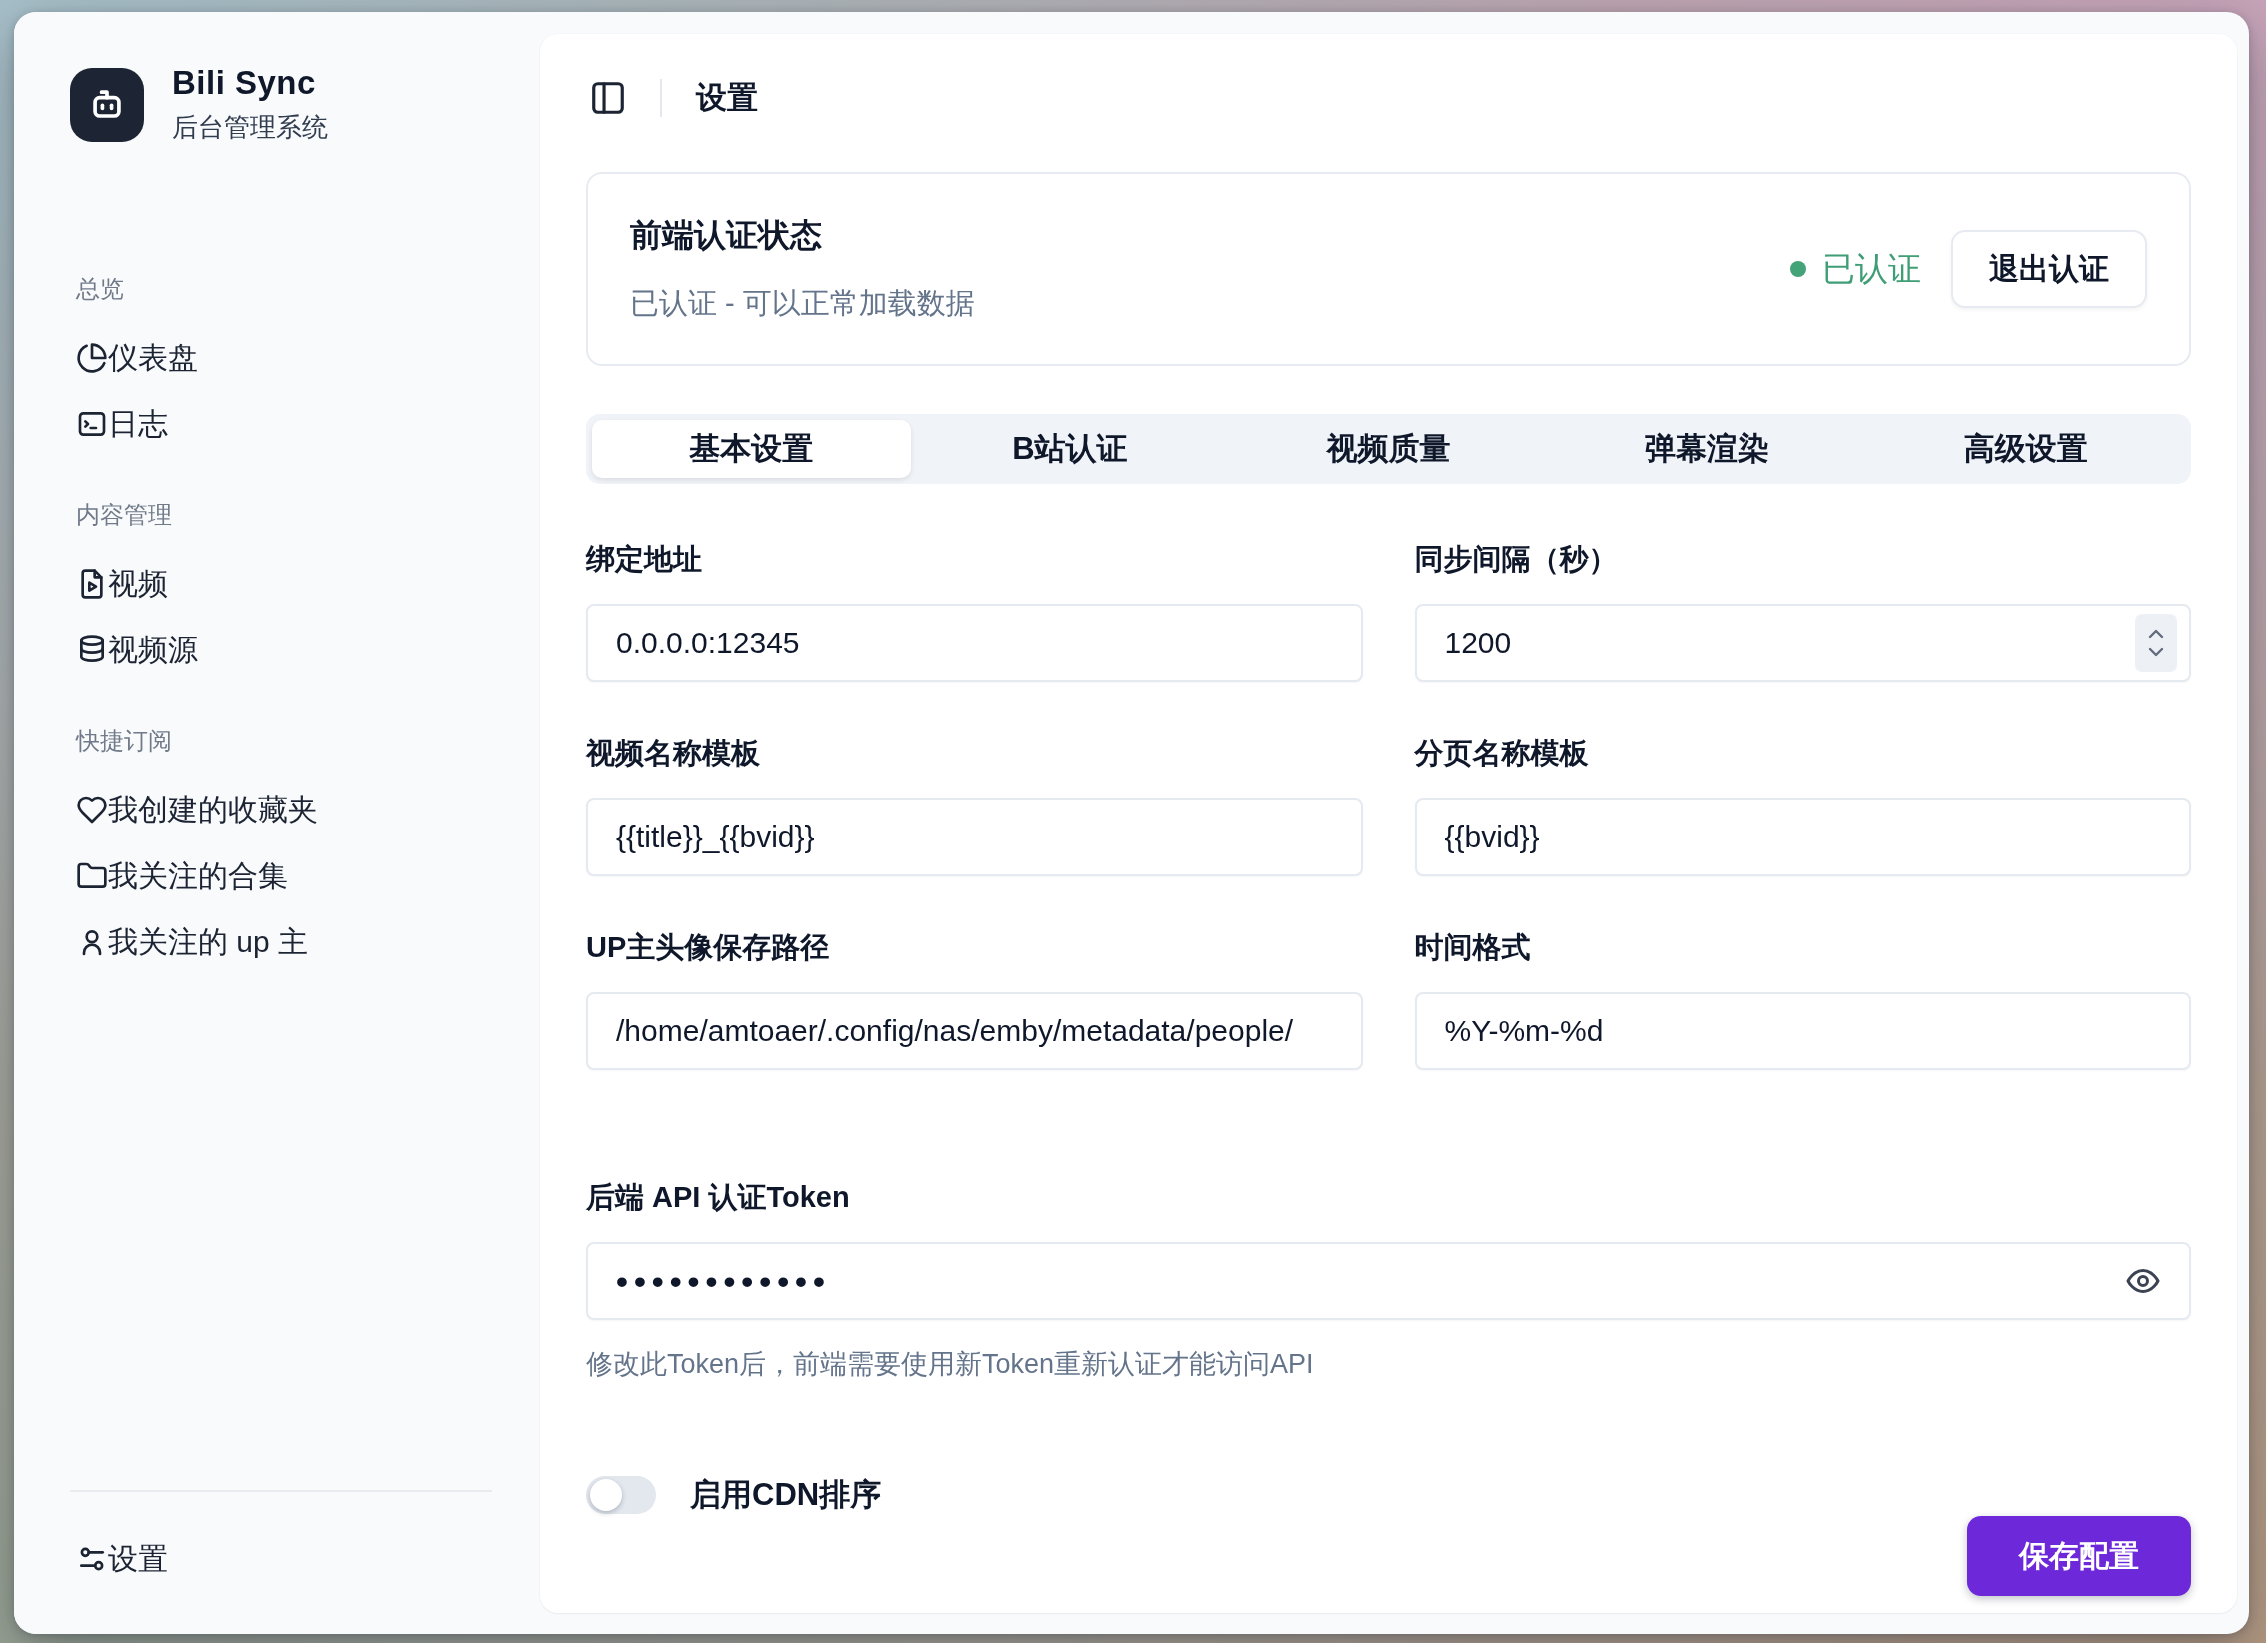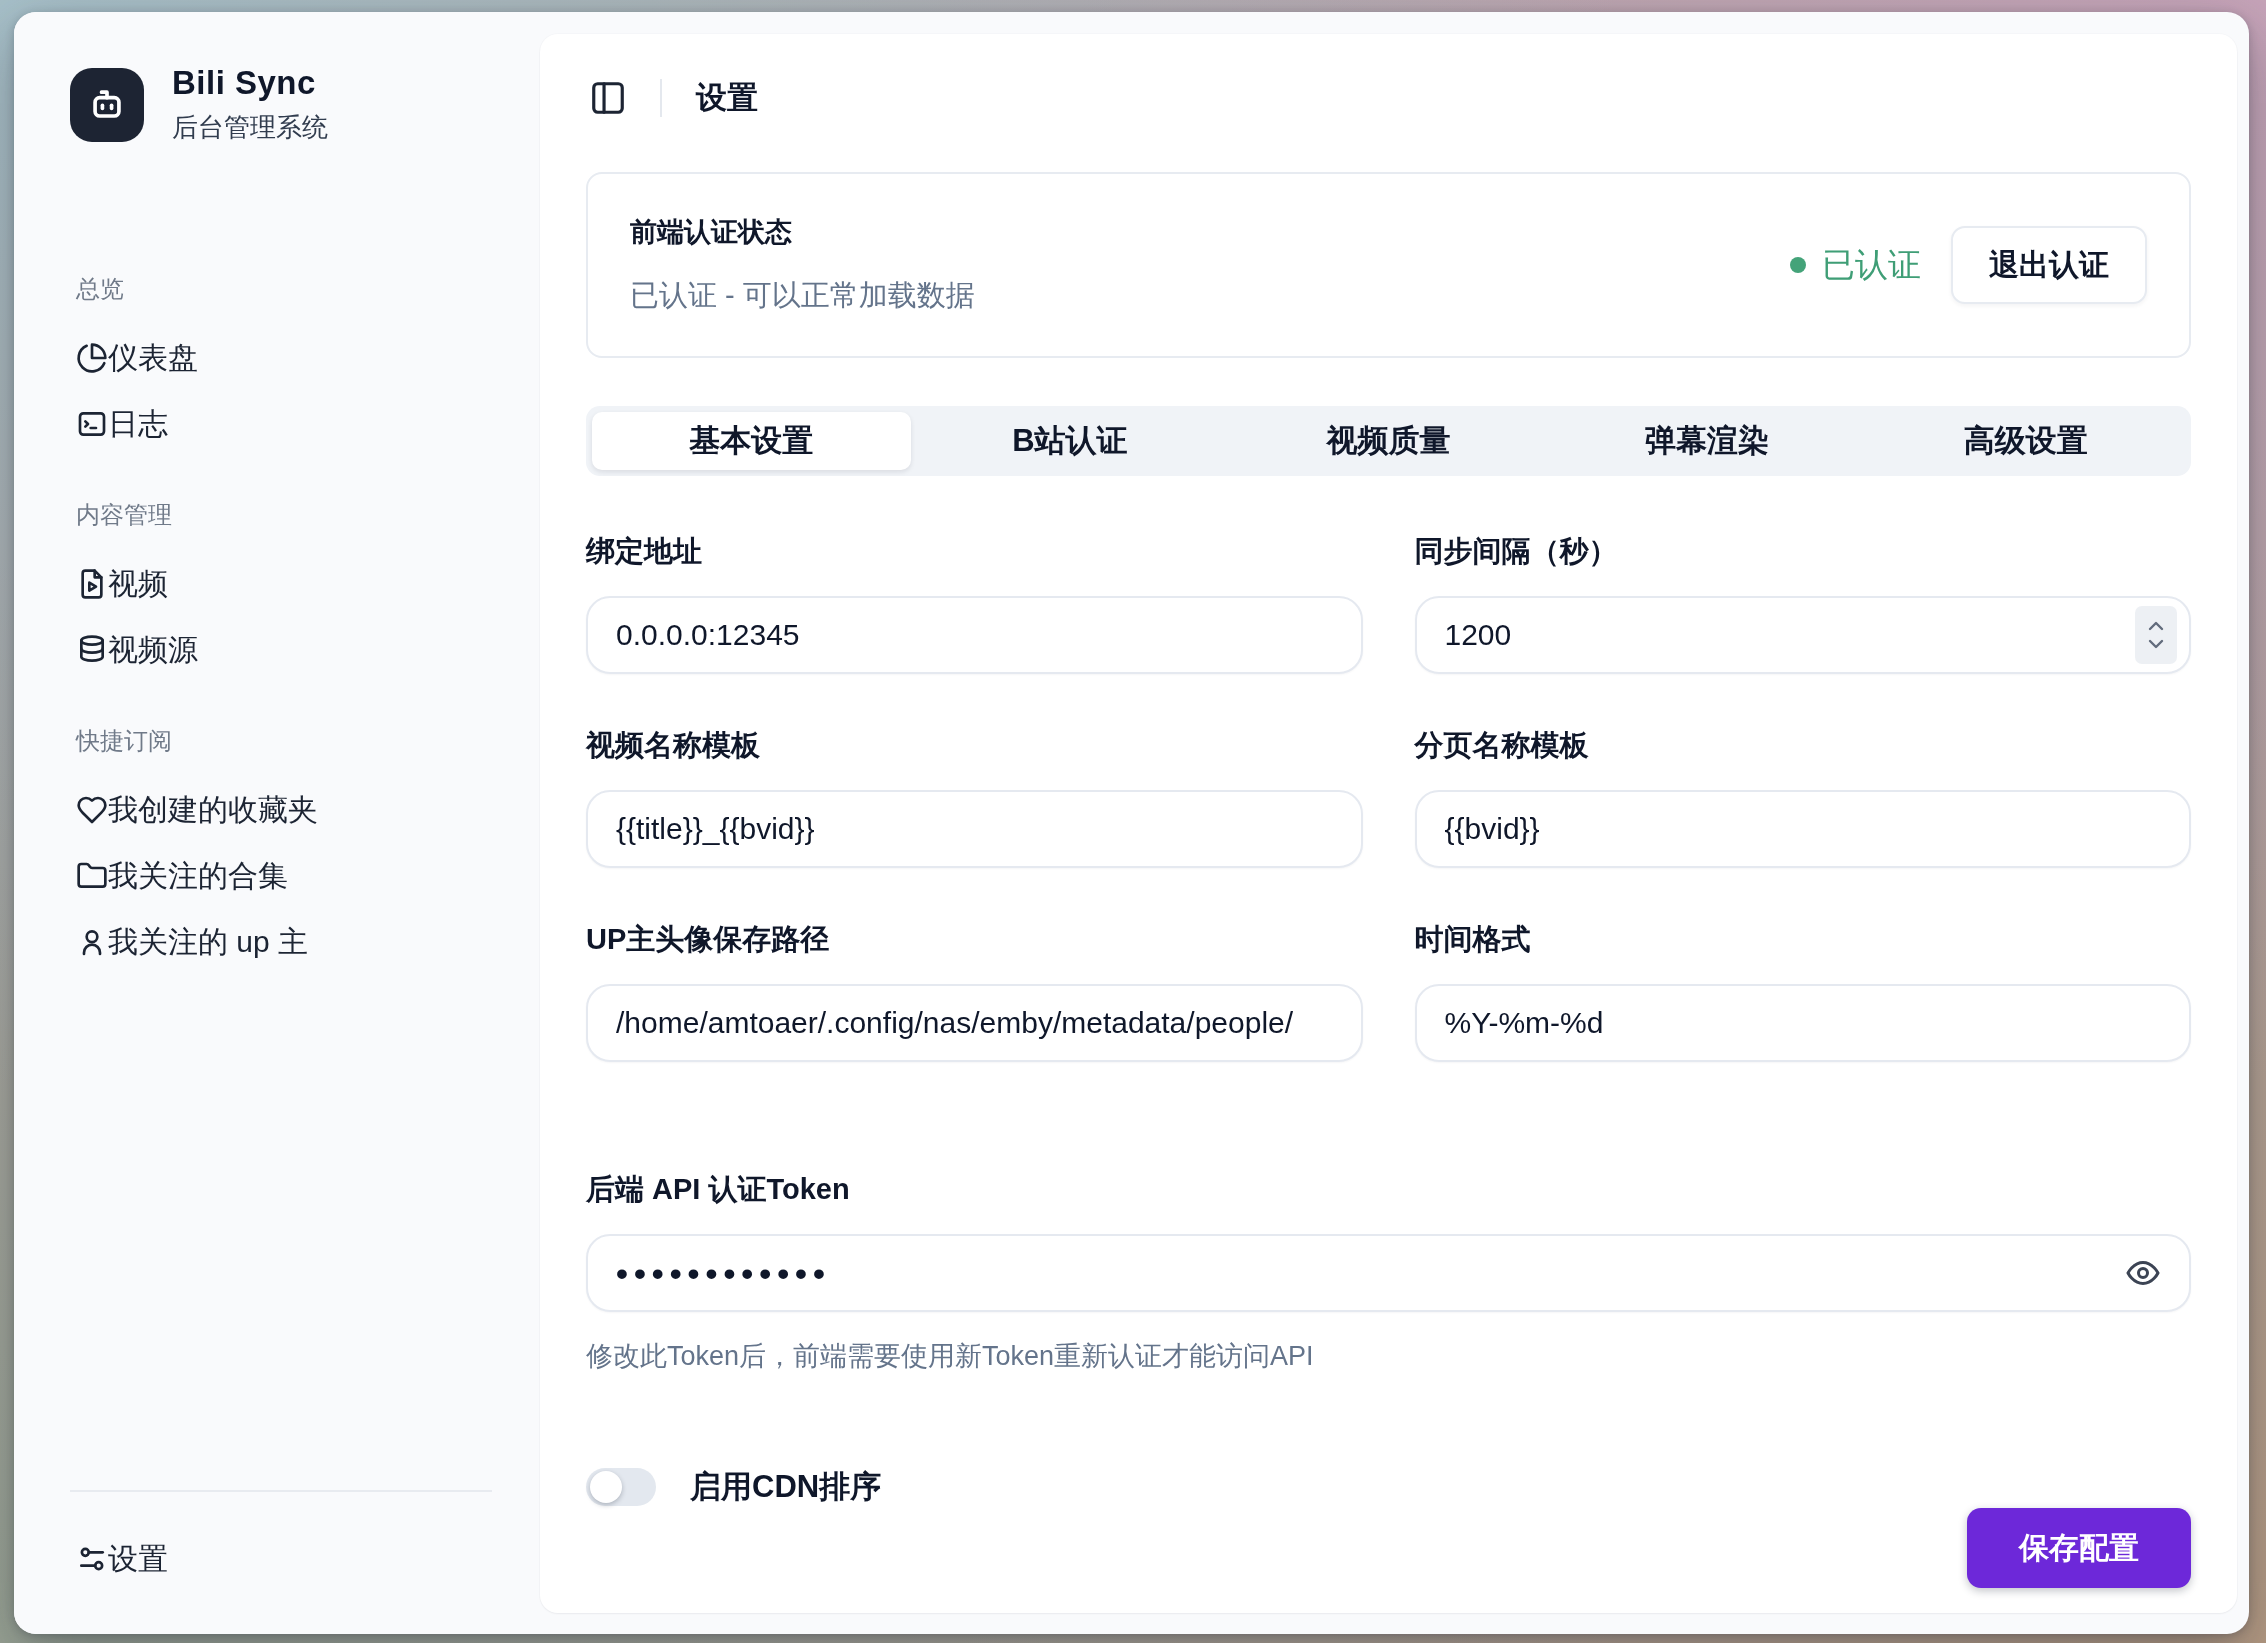--- a/index.html
+++ b/index.html
@@ -54,21 +54,21 @@
   .topbar { display:flex; align-items:center; gap:30px; margin-bottom:52px; }
   .panel-toggle { width:44px; height:44px; display:flex; align-items:center; justify-content:center; cursor:pointer; border-radius:8px; }
   .topbar-sep { width:2px; height:38px; background:#e4e8ee; }
   .page-title { font-size:31px; font-weight:700; color:#0f172a; margin-left:4px; }
   
   .auth-card {
     border:2px solid #e7ebf1; border-radius:16px; padding:40px 42px;
     display:flex; align-items:center; justify-content:space-between; margin-bottom:48px;
     background:#fff;
   }
-  .auth-title { font-size:27px; font-weight:700; color:#0f172a; }
+  .auth-title { font-size:32px; font-weight:700; color:#0f172a; }
   .auth-sub { font-size:29px; color:#64748b; margin-top:26px; }
   .auth-right { display:flex; align-items:center; gap:30px; }
   .auth-badge { display:flex; align-items:center; gap:16px; font-size:33px; color:#3f9e76; }
   .auth-dot { width:16px; height:16px; border-radius:50%; background:#44a379; }
   .logout-btn {
     background:#fff; border:2px solid #e7ebf1; border-radius:14px; height:78px; padding:0 36px;
     font-size:30px; font-weight:700; color:#0f172a; cursor:pointer;
     box-shadow:0 2px 4px rgba(15,23,42,.05); font-family:inherit;
   }
   
@@ -77,21 +77,21 @@
   }
   .tab {
     flex:1; height:58px; display:flex; align-items:center; justify-content:center;
     font-size:31px; font-weight:700; color:#0f172a; border-radius:10px; cursor:pointer;
   }
   .tab.active { background:#ffffff; box-shadow:0 2px 5px rgba(15,23,42,.10); }
   
   .grid2 { display:grid; grid-template-columns:1fr 1fr; column-gap:52px; row-gap:52px; margin-bottom:16px; }
   .field-label { font-size:29px; font-weight:700; color:#0f172a; margin-bottom:24px; display:block; }
   .text-input {
-    width:100%; height:78px; border:2px solid #e5e9f0; border-radius:24px;
+    width:100%; height:78px; border:2px solid #e5e9f0; border-radius:8px;
     padding:0 28px; font-size:30px; color:#0f172a; background:#fff; outline:none;
     font-family:inherit; box-shadow:0 1px 2px rgba(15,23,42,.04);
   }
   .num-wrap { position:relative; }
   .num-stepper {
     position:absolute; right:14px; top:50%; transform:translateY(-50%);
     width:42px; height:58px; background:#edf0f4; border-radius:7px;
     display:flex; flex-direction:column; align-items:center; justify-content:center; gap:6px; cursor:pointer;
   }
   .section-divider { height:2px; background:#eef1f5; margin:40px 0 52px; }

